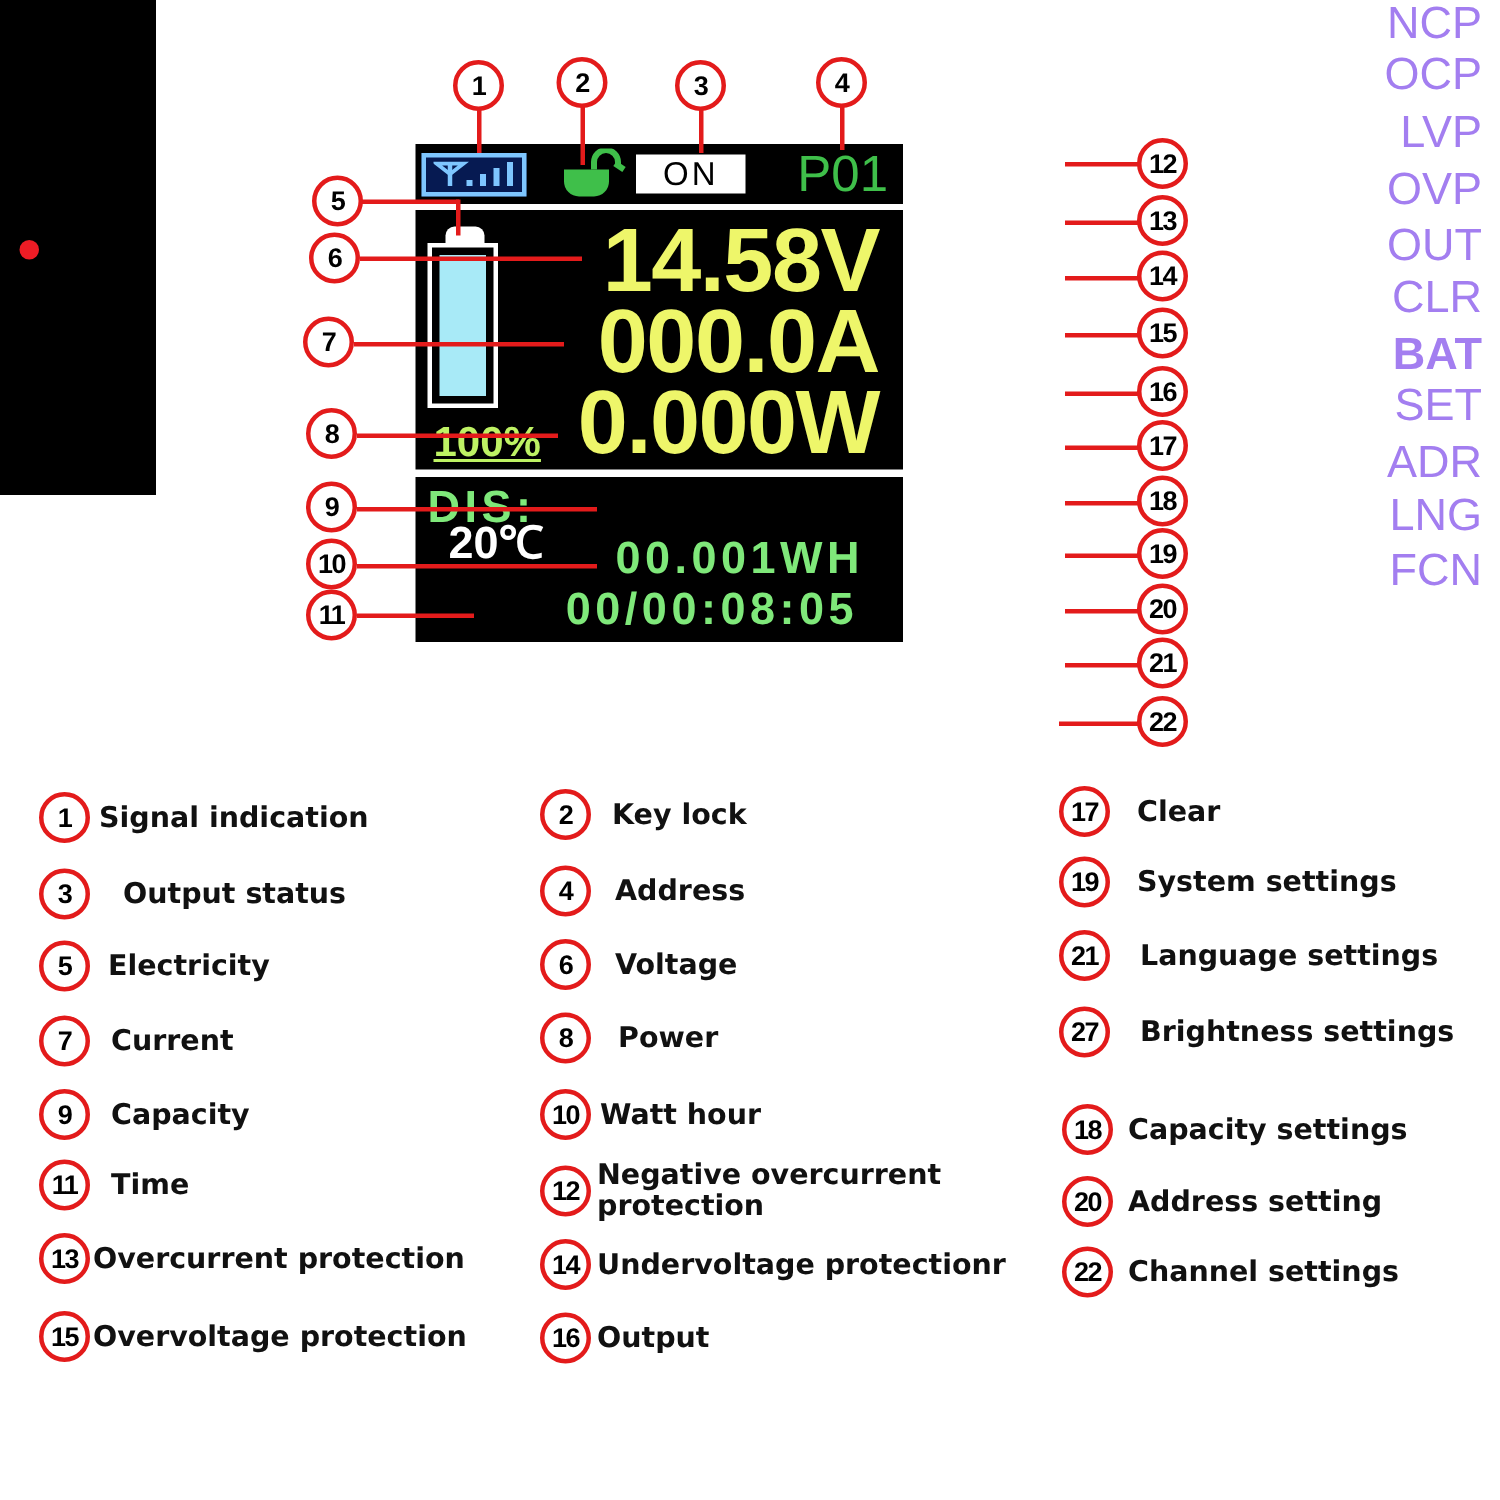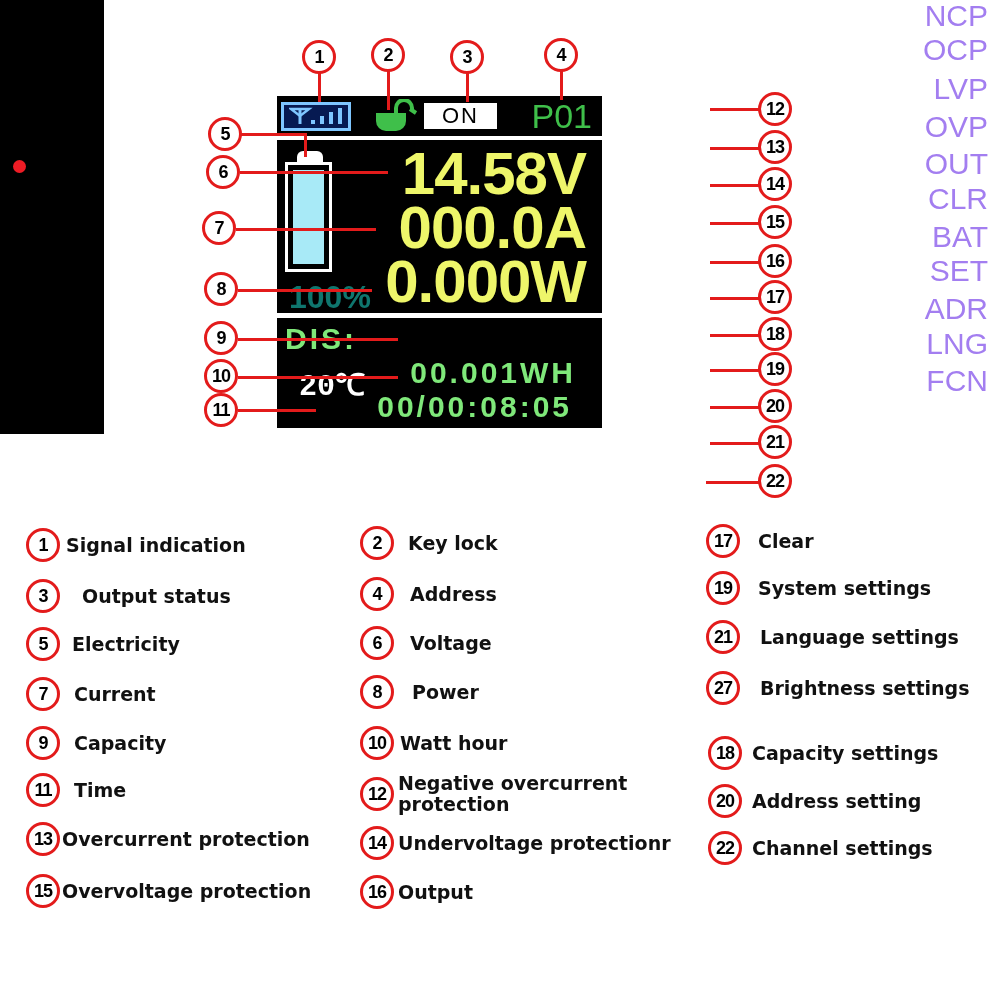--- a/index.html
+++ b/index.html
@@ -5,36 +5,36 @@
   * { box-sizing: border-box; margin: 0; padding: 0; }
   body { width: 1000px; height: 1000px; background: #ffffff; position: relative; overflow: hidden;
          font-family: "DejaVu Sans", "Liberation Sans", sans-serif; }
 
   
   .screen-bg { position: absolute; left: 277px; top: 95px; width: 325px; height: 333px; background: #ffffff; }
   .panel { position: absolute; background: #000; }
   .statusbar { left: 277px; top: 96px; width: 325px; height: 40px; }
   .main-panel { left: 277px; top: 140px; width: 325px; height: 173px; }
   .info-panel { left: 277px; top: 318px; width: 325px; height: 110px; }
-  .side-panel { left: 604px; top: 96px; width: 104px; height: 434px; background: #000; }
+  .side-panel { left: 604px; top: 96px; width: 104px; height: 330px; background: #000; }
 
   .signal-box { position: absolute; left: 4px; top: 6px; width: 70px; height: 29px;
                 border: 3px solid #7ec6ff; background: #061a52; display: flex; align-items: flex-end; justify-content: center; padding-bottom: 3px; }
   .lock { position: absolute; left: 95px; top: 3px; width: 50px; height: 34px; }
   .on-box { position: absolute; left: 147px; top: 7px; width: 73px; height: 26px; background: #fff;
             color: #000; font-family: "Liberation Sans", sans-serif; font-size: 22px; line-height: 26px; text-align: center; letter-spacing: 2px; }
   .addr { position: absolute; right: 10px; top: 0px; color: #3fbf4a; font-family: "Liberation Sans", sans-serif;
           font-size: 34px; line-height: 40px; }
 
   .battery { position: absolute; left: 8px; top: 22px; width: 47px; height: 110px; border: 3px solid #fff; background: #000; }
   .battery-cap { position: absolute; left: 20px; top: 11px; width: 26px; height: 12px; background: #fff;
                  border-radius: 6px 6px 0 0; }
   .battery-fill { position: absolute; left: 5px; top: 5px; right: 5px; bottom: 5px; background: #a8eaf7; }
-  .pct { position: absolute; left: 12px; top: 139px; color: #0f766e; font-family: "Liberation Sans", sans-serif;
-         font-weight: bold; font-size: 32px; }
+  .pct { position: absolute; left: 12px; top: 139px; color: #bef264; font-family: "Liberation Sans", sans-serif;
+         font-weight: bold; font-size: 28px; text-decoration: underline; }
   .big { position: absolute; right: 16px; color: #eef66a; font-family: "Liberation Sans", sans-serif;
          font-weight: bold; font-size: 60px; line-height: 60px; letter-spacing: -1px; }
 
   .info-line { position: absolute; color: #7fe87a; font-family: "Liberation Sans", sans-serif; font-weight: bold;
                font-size: 30px; line-height: 34px; letter-spacing: 3px; }
   .temp { color: #fff; }
 
   .side-item { position: absolute; right: 12px; color: #a37ef0; font-family: "Liberation Sans", sans-serif;
                font-size: 30px; line-height: 34px; }
   .red-dot { position: absolute; left: 13px; width: 13px; height: 13px; border-radius: 50%; background: #ee1c25; }
@@ -85,34 +85,34 @@
     <div class="battery-fill"></div>
   </div>
   <div class="pct">100%</div>
   <div class="big" style="top:4px;">14.58V</div>
   <div class="big" style="top:58px;">000.0A</div>
   <div class="big" style="top:112px;">0.000W</div>
 </div>
 
 <div class="panel info-panel">
   <div class="info-line" style="left:8px; top:4px;">DIS:</div>
-  <div class="info-line temp" style="left:22px; top:52px; letter-spacing:0;font-family:Liberation Mono, monospace;">20℃</div>
+  <div class="info-line temp" style="left:22px; top:28px; letter-spacing:0;">20℃</div>
   <div class="info-line" style="right:26px; top:38px;">00.001WH</div>
   <div class="info-line" style="right:30px; top:72px;">00/00:08:05</div>
 </div>
 
 <div class="side-panel">
   <div class="side-item" style="top:-1px;">NCP</div>
   <div class="side-item" style="top:33px;">OCP</div>
   <div class="side-item" style="top:72px;">LVP</div>
   <div class="side-item" style="top:110px;">OVP</div>
   <div class="red-dot" style="top:160px;"></div>
   <div class="side-item" style="top:147px;">OUT</div>
   <div class="side-item" style="top:182px;">CLR</div>
-  <div class="side-item" style="top:220px;">BAT</div>
+  <div class="side-item" style="top:220px;font-weight:bold;">BAT</div>
   <div class="side-item" style="top:254px;">SET</div>
   <div class="side-item" style="top:292px;">ADR</div>
   <div class="side-item" style="top:327px;">LNG</div>
   <div class="side-item" style="top:364px;">FCN</div>
 </div>
 
 <div class="vline" style="left:318px; top:72px; height:30px;"></div>
 <div class="callout" style="left:302px; top:40px;">1</div>
 <div class="vline" style="left:387px; top:70px; height:40px;"></div>
 <div class="callout" style="left:371px; top:38px;">2</div>

